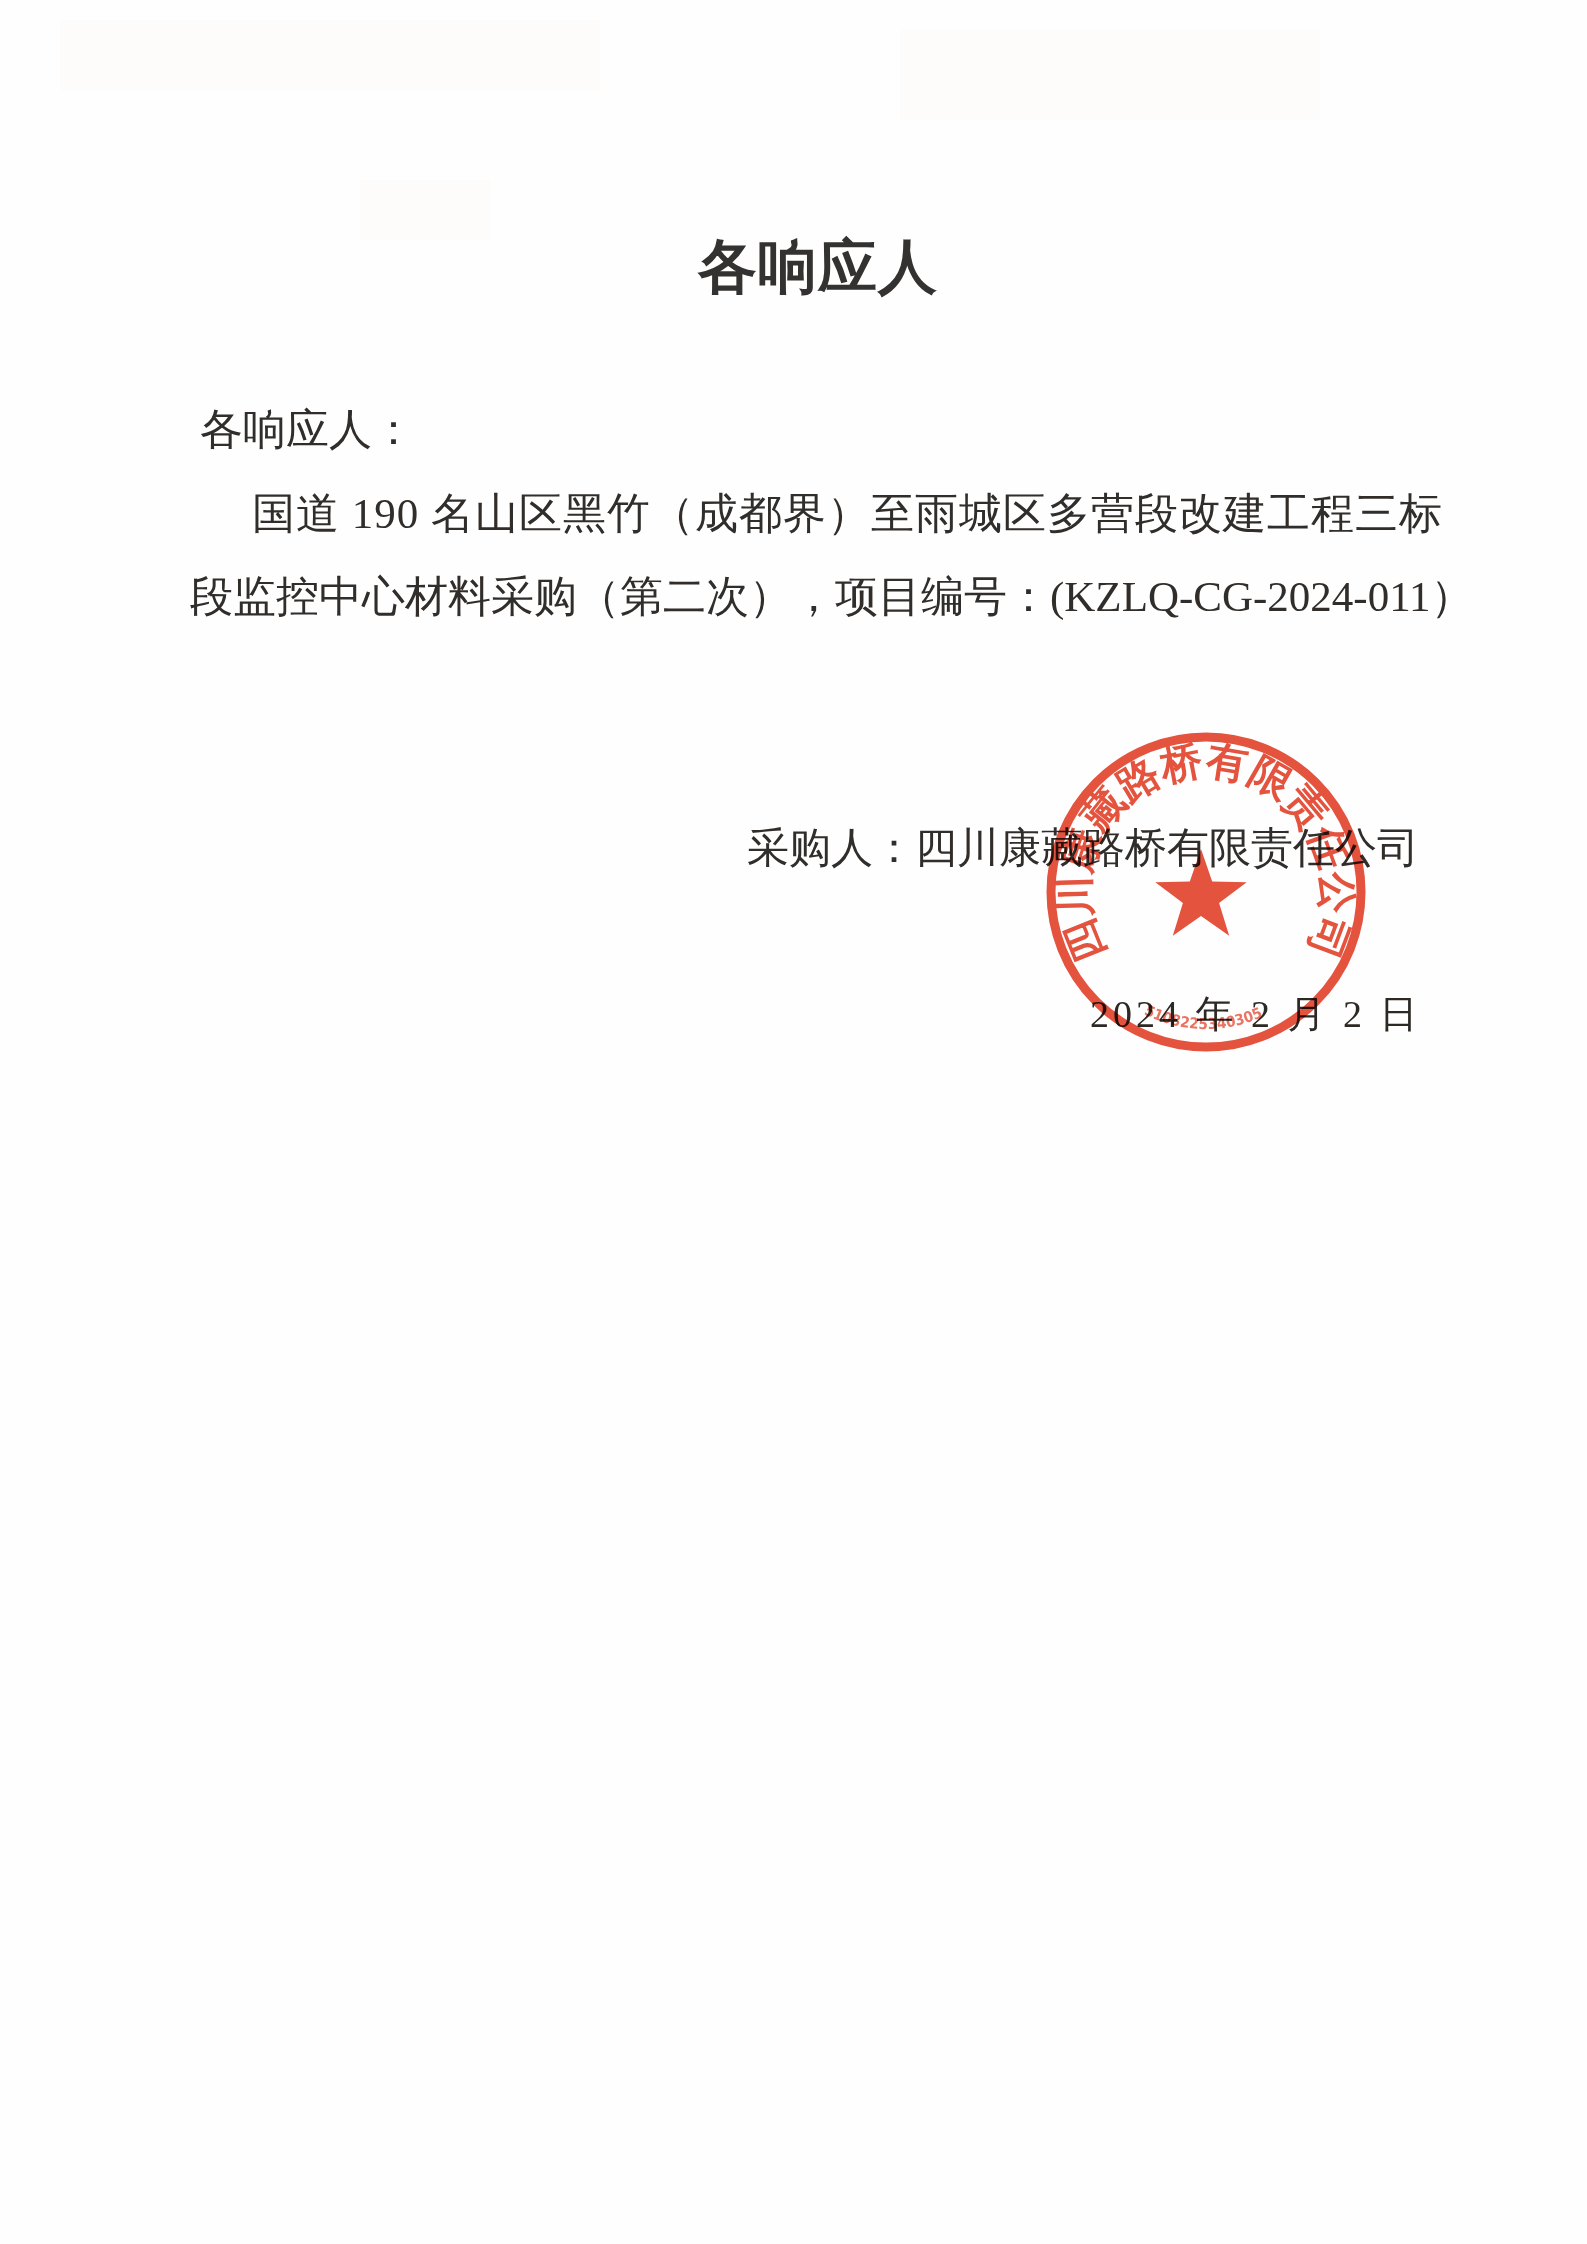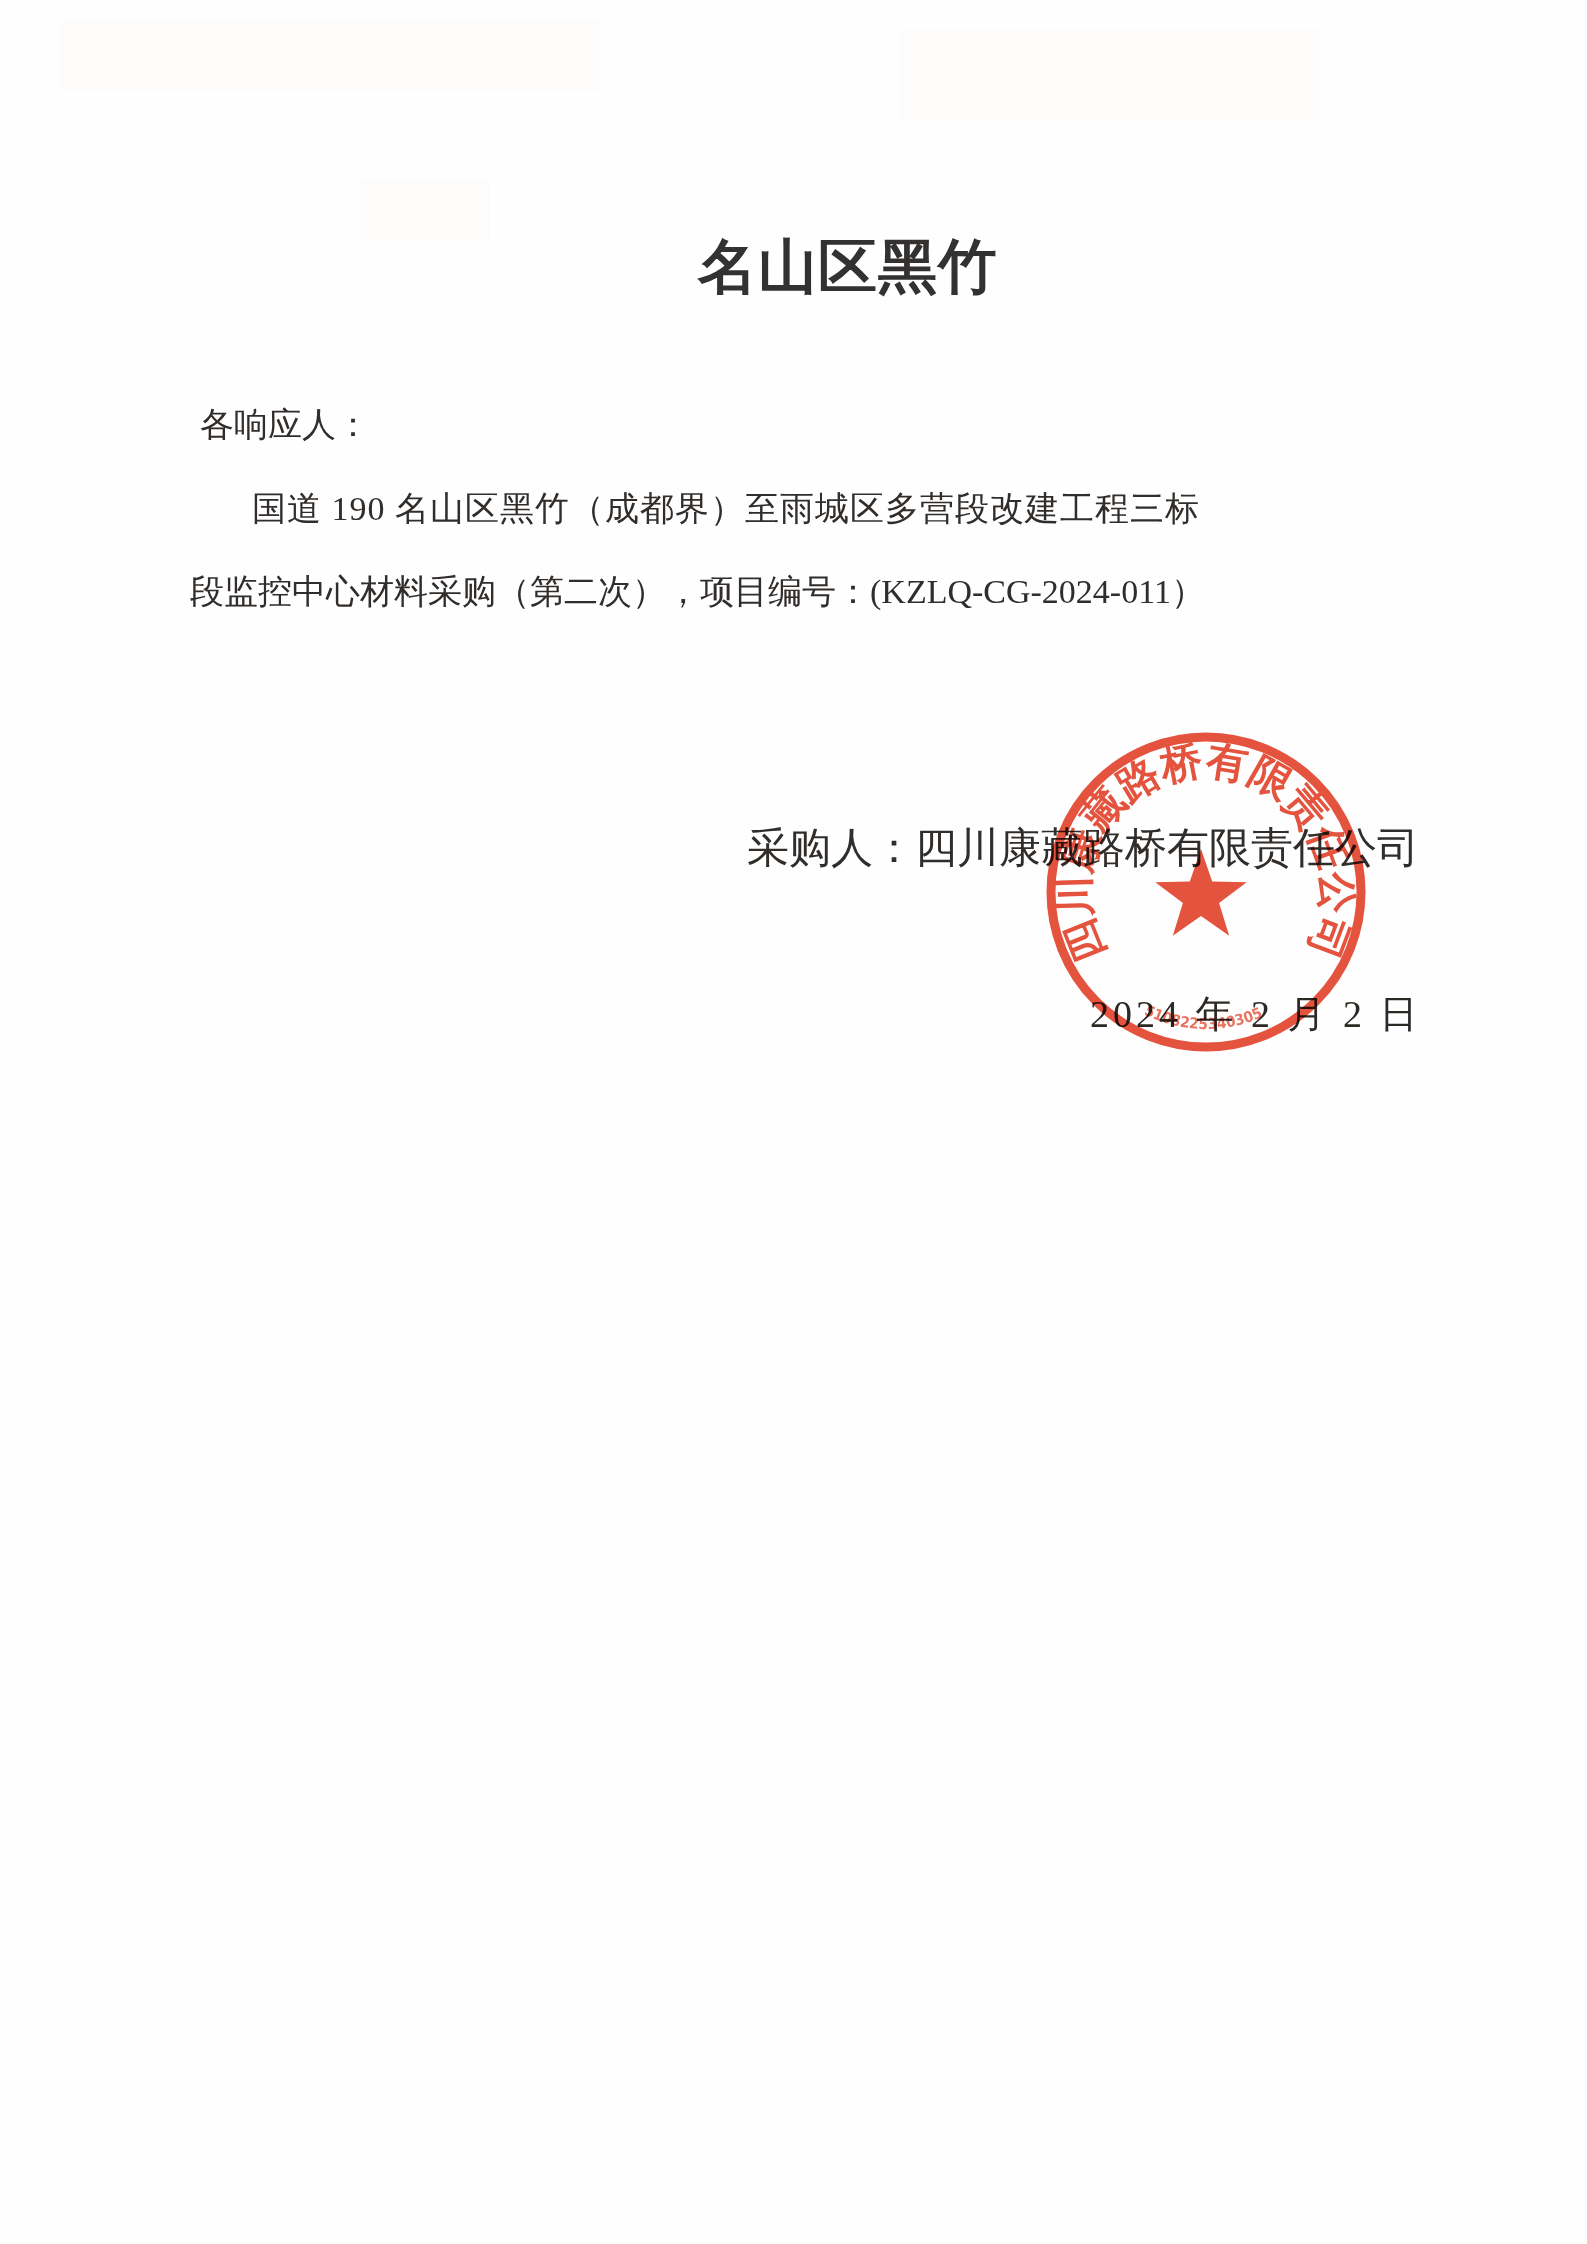--- a/index.html
+++ b/index.html
@@ -28,21 +28,21 @@
     top: 228px;
     left: 698px;
     font-size: 59px;
     font-weight: bold;
     color: #343230;
     letter-spacing: 1px;
     white-space: pre;
   }
   .text-line {
     position: absolute;
-    font-size: 34px;
+    font-size: 43px;
     line-height: 1;
     white-space: pre;
     color: #302d2a;
   }
   .line-salutation { top: 408px; left: 200px; }
   .line-body-1     { top: 492px; left: 252px; letter-spacing: 1px; }
   .line-body-2     { top: 575px; left: 190px; }
   .line-body-3     { top: 658px; left: 190px; letter-spacing: 1px; }
   .line-purchaser  { top: 827px; left: 747px; font-size: 42px; }
   .line-date       { top: 995px; left: 1090px; font-size: 38px; letter-spacing: 4px; color: #2c2925; }
@@ -69,21 +69,21 @@
 </style>
 </head>
 <body>
 
 <div class="page">
 
   <div class="scan-artifact" style="left:60px;top:20px;width:540px;height:70px;"></div>
   <div class="scan-artifact" style="left:900px;top:30px;width:420px;height:90px;"></div>
   <div class="scan-artifact" style="left:360px;top:180px;width:130px;height:60px;"></div>
 
-  <div class="doc-title">名山区黑竹</div>
+  <div class="doc-title">各响应人</div>
 
   <div class="text-line line-salutation">各响应人：</div>
 
   <div class="text-line line-body-1">国道 190 名山区黑竹（成都界）至雨城区多营段改建工程三标</div>
 
   <div class="text-line line-body-2">段监控中心材料采购（第二次），项目编号：(KZLQ-CG-2024-011）</div>
 
 
   <div class="text-line line-purchaser">采购人：四川康藏路桥有限责任公司</div>
 

